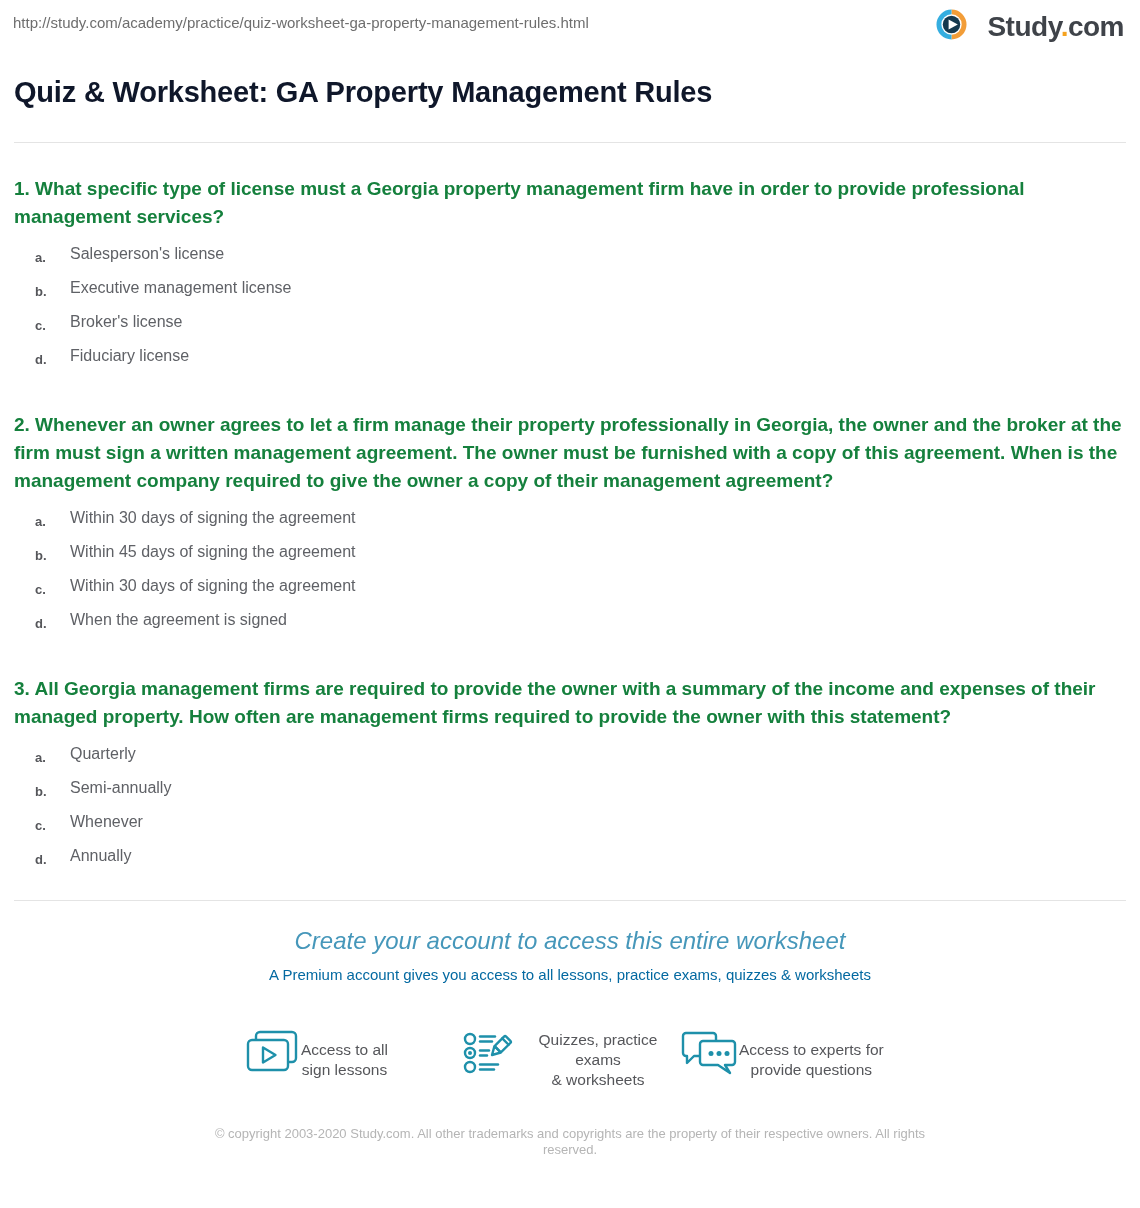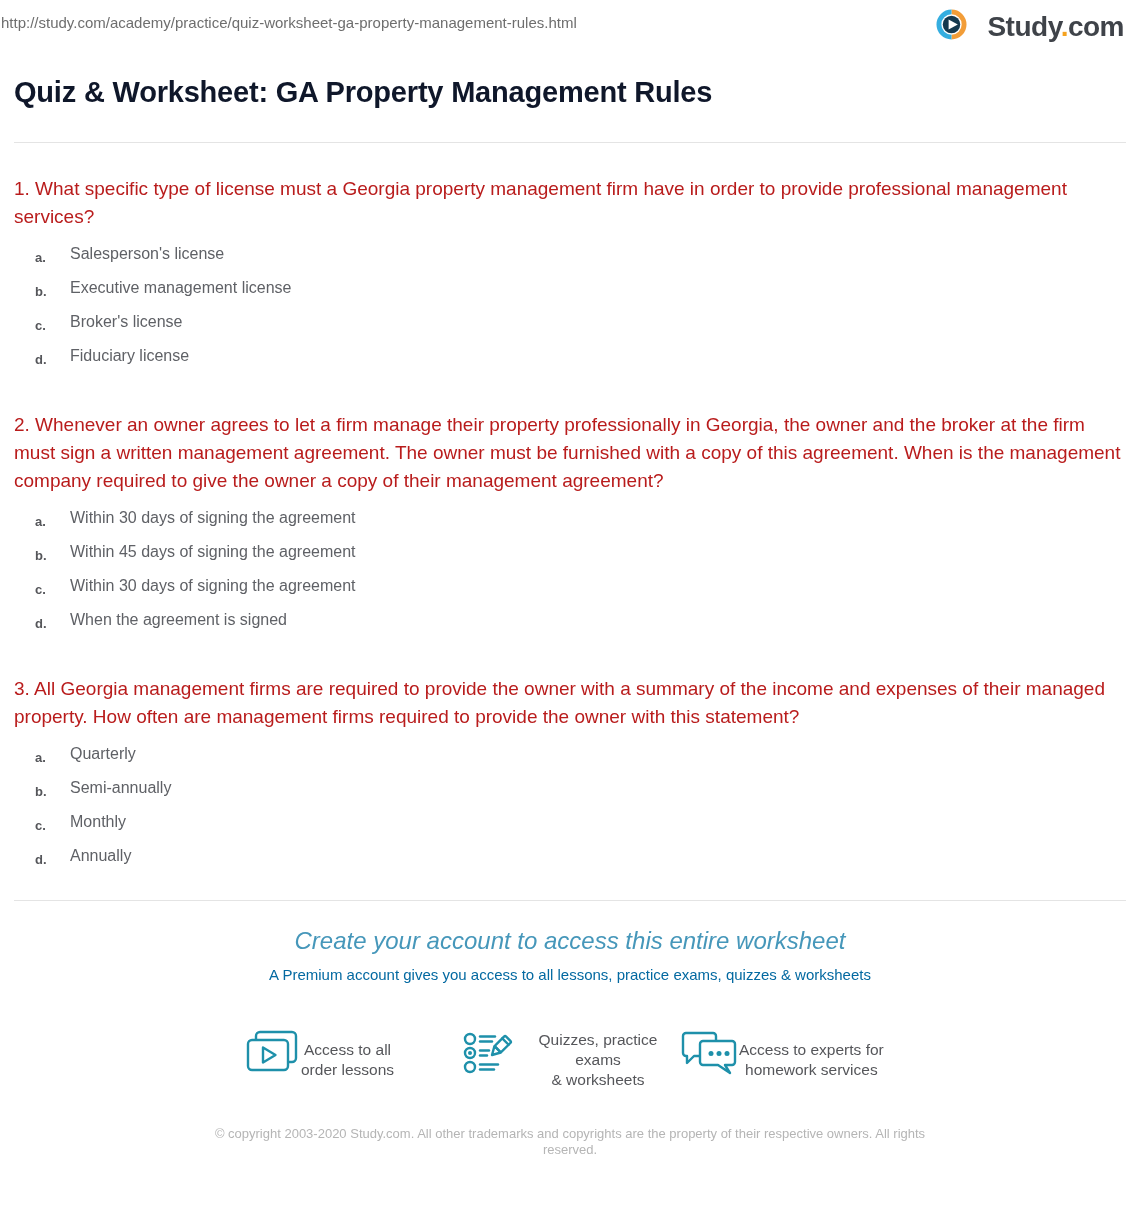--- a/index.html
+++ b/index.html
@@ -4,35 +4,35 @@
 <style>
   * { box-sizing: border-box; margin: 0; padding: 0; }
   html, body { background: #ffffff; }
   body {
     width: 1140px; height: 1208px; overflow: hidden;
     font-family: "Liberation Sans", sans-serif;
     color: #55565a;
   }
   .topbar {
     display: flex; justify-content: space-between; align-items: flex-start;
-    padding: 9px 16px 0 1px;
+    padding: 9px 16px 0 13px;
   }
   .url { font-size: 15px; color: #6e6e6e; padding-top: 5px; }
   .logo { display: flex; align-items: center; gap: 20px; cursor: pointer; }
   .logo-icon { width: 31px; height: 31px; }
   .logo-text { font-size: 28px; font-weight: 700; color: #3f4349; letter-spacing: -0.5px; }
   .logo-dot { color: #f5a21f; }
   .page-title {
     margin: 31px 14px 4px; font-size: 29px; line-height: 34px;
     color: #0f172a; font-weight: 700; letter-spacing: -0.2px;
   }
   .divider { border: none; border-top: 1px solid #e4e4e4; margin: 33px 14px 0; }
   .question { margin: 44px 14px 0; }
   .question.first { margin-top: 32px; }
-  .q-text { font-size: 19px; font-weight: 400; color: #b91c1c; line-height: 28px; }
+  .q-text { font-size: 19px; font-weight: 700; color: #15803d; line-height: 28px; }
   .options { list-style: none; margin-top: 10px; }
   .option {
     position: relative; padding-left: 56px; margin-top: 12px;
     font-size: 16px; line-height: 22px; color: #5f6166; cursor: pointer;
   }
   .option-letter {
     position: absolute; left: 21px; top: 4px;
     font-size: 13px; font-weight: 700; color: #55565a;
   }
   .cta { text-align: center; }
@@ -90,21 +90,21 @@
     <li class="option"><span class="option-letter">c.</span><span>Within 30 days of signing the agreement</span></li>
     <li class="option"><span class="option-letter">d.</span><span>When the agreement is signed</span></li>
   </ul>
 </section>
 
 <section class="question">
   <p class="q-text">3. All Georgia management firms are required to provide the owner with a summary of the income and expenses of their managed property. How often are management firms required to provide the owner with this statement?</p>
   <ul class="options">
     <li class="option"><span class="option-letter">a.</span><span>Quarterly</span></li>
     <li class="option"><span class="option-letter">b.</span><span>Semi-annually</span></li>
-    <li class="option"><span class="option-letter">c.</span><span>Monthly</span></li>
+    <li class="option"><span class="option-letter">c.</span><span>Whenever</span></li>
     <li class="option"><span class="option-letter">d.</span><span>Annually</span></li>
   </ul>
 </section>
 
 <hr class="divider">
 
 <section class="cta">
   <div class="cta-heading">Create your account to access this entire worksheet</div>
   <div class="cta-sub">A Premium account gives you access to all lessons, practice exams, quizzes &amp; worksheets</div>
 
@@ -113,21 +113,21 @@
     <div class="feature">
       <div class="feature-icon">
         <svg class="teal" width="58" height="50" viewBox="0 0 58 50">
           <rect x="13" y="3" width="40" height="30" rx="4"></rect>
           <rect x="5" y="11" width="40" height="30" rx="4" fill="#ffffff"></rect>
           <polygon points="20,18.5 32.5,26 20,33.5"></polygon>
         </svg>
       </div>
       <div class="feature-label">
         <div>Access to all</div>
-        <div>order lessons</div>
+        <div>sign lessons</div>
       </div>
     </div>
 
     <div class="feature">
       <div class="feature-icon">
         <svg class="teal" width="56" height="50" viewBox="0 0 56 50">
           <circle cx="9" cy="10" r="5"></circle>
           <line x1="19" y1="7.5" x2="34" y2="7.5"></line>
           <line x1="19" y1="12.5" x2="31" y2="12.5"></line>
           <circle cx="9" cy="24" r="5"></circle>
@@ -155,20 +155,20 @@
         <svg class="teal" width="60" height="50" viewBox="0 0 60 50">
           <path d="M7,4 h27 a3,3 0 0 1 3,3 v17 a3,3 0 0 1 -3,3 h-19 l-7,7 v-7 h-1 a3,3 0 0 1 -3,-3 v-17 a3,3 0 0 1 3,-3 z"></path>
           <path d="M24,12 h29 a3,3 0 0 1 3,3 v18 a3,3 0 0 1 -3,3 h-7 l5,8 -12,-8 h-15 a3,3 0 0 1 -3,-3 v-18 a3,3 0 0 1 3,-3 z" fill="#ffffff"></path>
           <circle cx="32" cy="24.5" r="2.5" fill="#1e90aa" stroke="none"></circle>
           <circle cx="40" cy="24.5" r="2.5" fill="#1e90aa" stroke="none"></circle>
           <circle cx="48" cy="24.5" r="2.5" fill="#1e90aa" stroke="none"></circle>
         </svg>
       </div>
       <div class="feature-label">
         <div>Access to experts for</div>
-        <div>homework services</div>
+        <div>provide questions</div>
       </div>
     </div>
 
   </div>
 </section>
 
 <div class="footer">© copyright 2003-2020 Study.com. All other trademarks and copyrights are the property of their respective owners. All rights reserved.</div>
 
 </body></html>

